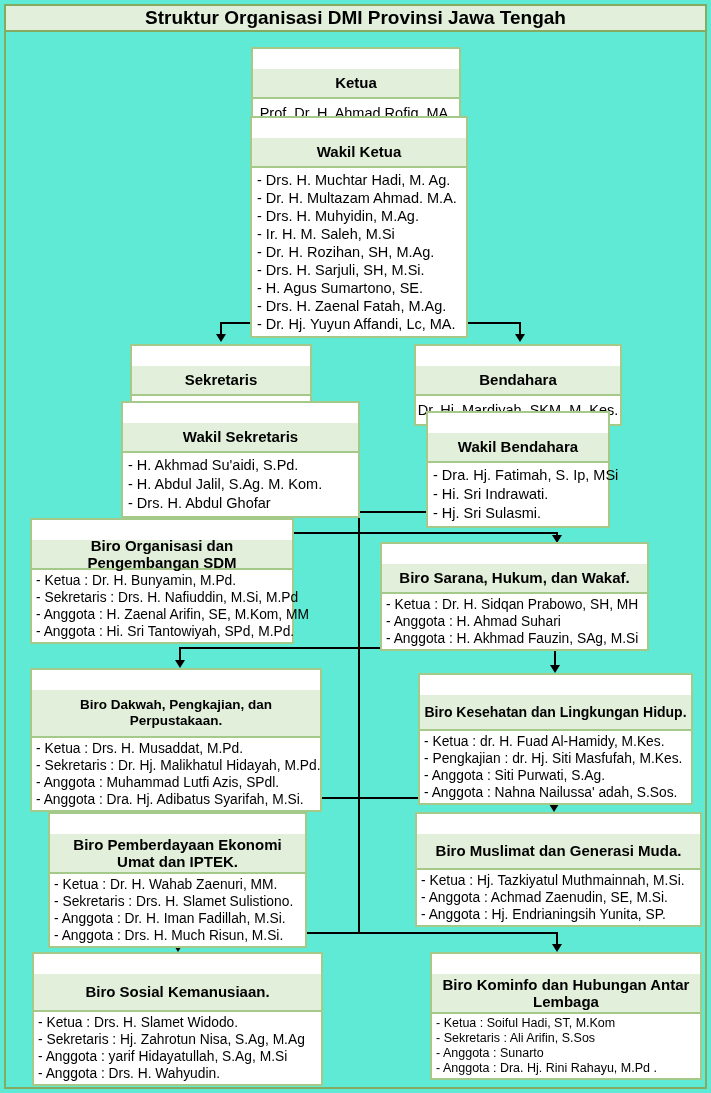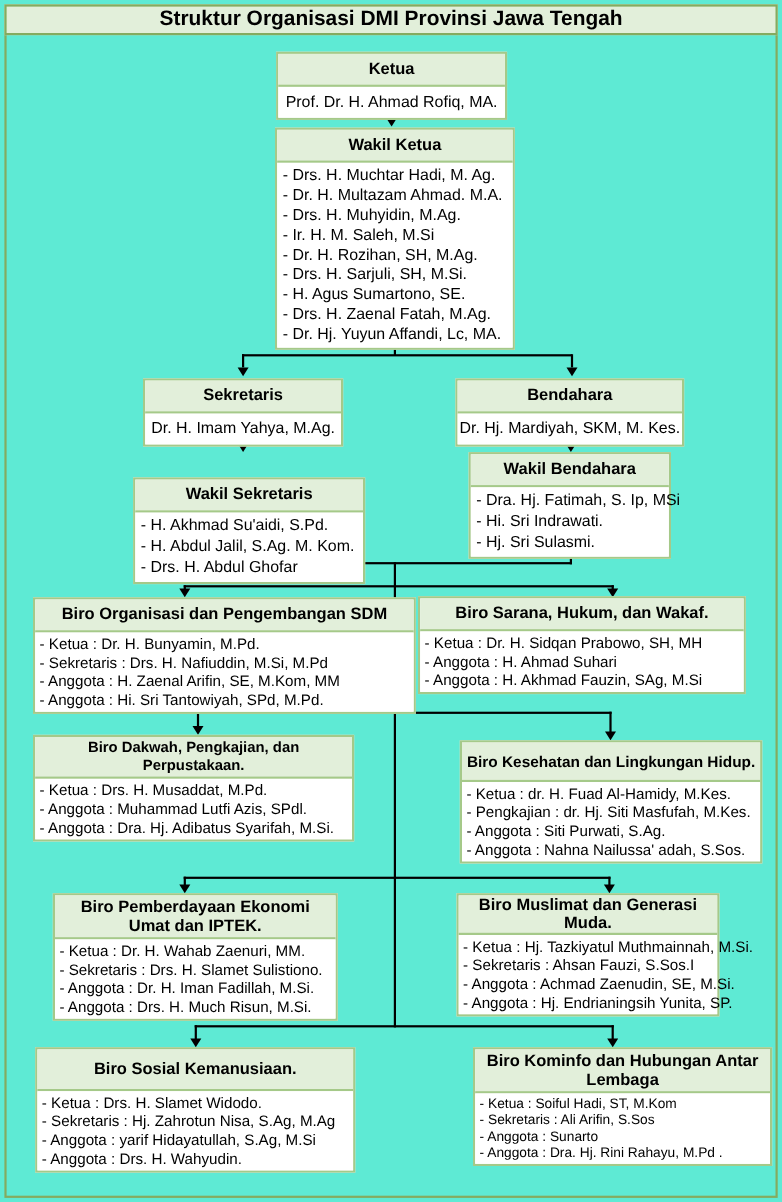--- a/index.html
+++ b/index.html
@@ -6,21 +6,21 @@
   #screen{position:relative;width:711px;height:1093px;background:#5eead4;overflow:hidden;
           font-family:Liberation Sans, sans-serif;color:#000;}
   .frame{position:absolute;left:4px;top:4px;width:703px;height:1085px;
          border:2px solid #84ab60;box-sizing:border-box;}
   .titlebar{position:absolute;left:4px;top:4px;width:703px;height:28px;background:#e2efda;
             border:2px solid #84ab60;box-sizing:border-box;display:flex;align-items:center;
             justify-content:center;font-weight:bold;font-size:19px;}
   .node{position:absolute;border:2px solid #a5c989;background:#fff;box-sizing:border-box;}
   .node-header{background:#e2efda;border-bottom:2px solid #a5c989;display:flex;align-items:center;
                justify-content:center;text-align:center;font-weight:bold;font-size:15px;
-               padding:14px 3px;box-sizing:border-box;line-height:1.15;}
+               padding:14px 3px;box-sizing:border-box;line-height:1.15;margin-top:20px;}
   .node-body{background:#fff;}
   .center-name{display:flex;align-items:center;justify-content:center;font-size:14.5px;
                height:28px;white-space:nowrap;}
   .list{padding:3px 5px;font-size:14.5px;line-height:18px;}
   .list .li{white-space:nowrap;}
   .biro .list{font-size:13.8px;line-height:17px;padding:2px 4px;}
   .small-list .list{font-size:12.5px;line-height:15px;}
   .vl{position:absolute;width:2px;background:#000;}
   .hl{position:absolute;height:2px;background:#000;}
   .ah{position:absolute;width:0;height:0;border-left:5px solid transparent;
@@ -103,61 +103,62 @@
         <div class="li">- Drs. H. Zaenal Fatah, M.Ag.</div>
         <div class="li">- Dr. Hj. Yuyun Affandi, Lc, MA.</div>
       </div>
   </div>
 
   <div class="node" style="left:414px;top:344px;width:208px">
     <div class="node-header" style="height:23px">Bendahara</div>
     <div class="node-body center-name">Dr. Hj. Mardiyah, SKM, M. Kes.</div>
   </div>
 
-  <div class="node" style="left:121px;top:434px;width:211px">
+  <div class="node" style="left:121px;top:401px;width:239px">
     <div class="node-header" style="height:21px">Wakil Sekretaris</div>
     <div class="node-body list" style="line-height:19px">
         <div class="li">- H. Akhmad Su'aidi, S.Pd.</div>
         <div class="li">- H. Abdul Jalil, S.Ag. M. Kom.</div>
         <div class="li">- Drs. H. Abdul Ghofar</div>
       </div>
   </div>
 
   <div class="node" style="left:426px;top:411px;width:184px">
     <div class="node-header" style="height:21px">Wakil Bendahara</div>
     <div class="node-body list" style="line-height:19px">
         <div class="li">- Dra. Hj. Fatimah, S. Ip, MSi</div>
         <div class="li">- Hi. Sri Indrawati.</div>
         <div class="li">- Hj. Sri Sulasmi.</div>
       </div>
   </div>
 
-  <div class="node biro" style="left:30px;top:543px;width:348px">
+  <div class="node biro" style="left:30px;top:518px;width:264px">
     <div class="node-header" style="height:24px">Biro Organisasi dan Pengembangan SDM</div>
     <div class="node-body list">
         <div class="li">- Ketua : Dr. H. Bunyamin, M.Pd.</div>
         <div class="li">- Sekretaris : Drs. H. Nafiuddin, M.Si, M.Pd</div>
         <div class="li">- Anggota : H. Zaenal Arifin, SE, M.Kom, MM</div>
         <div class="li">- Anggota : Hi. Sri Tantowiyah, SPd, M.Pd.</div>
       </div>
   </div>
 
-  <div class="node biro" style="left:380px;top:542px;width:298px">
+  <div class="node biro" style="left:380px;top:542px;width:269px">
     <div class="node-header" style="height:26px">Biro Sarana, Hukum, dan Wakaf.</div>
     <div class="node-body list">
         <div class="li">- Ketua :  Dr. H. Sidqan Prabowo, SH, MH</div>
         <div class="li">- Anggota : H. Ahmad Suhari</div>
         <div class="li">- Anggota : H. Akhmad Fauzin, SAg, M.Si</div>
       </div>
   </div>
 
   <div class="node biro fs135" style="left:30px;top:668px;width:292px">
-    <div class="node-header" style="height:38px">Biro Dakwah, Pengkajian, dan Perpustakaan.</div>
+    <div class="node-header" style="height:48px">Biro Dakwah, Pengkajian, dan Perpustakaan.</div>
     <div class="node-body list">
         <div class="li">- Ketua : Drs. H. Musaddat, M.Pd.</div>
+        <div class="li">- Sekretaris : Dr. Hj. Malikhatul Hidayah, M.Pd.</div>
         <div class="li">- Anggota : Muhammad Lutfi Azis, SPdl.</div>
         <div class="li">- Anggota : Dra. Hj. Adibatus Syarifah, M.Si.</div>
       </div>
   </div>
 
   <div class="node biro fs14" style="left:418px;top:673px;width:275px">
     <div class="node-header" style="height:36px">Biro Kesehatan dan Lingkungan Hidup.</div>
     <div class="node-body list">
         <div class="li">- Ketua : dr. H. Fuad Al-Hamidy, M.Kes.</div>
         <div class="li">- Pengkajian : dr. Hj. Siti Masfufah, M.Kes.</div>
@@ -169,25 +170,24 @@
   <div class="node biro" style="left:48px;top:812px;width:259px">
     <div class="node-header" style="height:40px">Biro Pemberdayaan Ekonomi Umat dan IPTEK.</div>
     <div class="node-body list">
         <div class="li">- Ketua : Dr. H. Wahab Zaenuri, MM.</div>
         <div class="li">- Sekretaris : Drs. H. Slamet Sulistiono.</div>
         <div class="li">- Anggota : Dr. H. Iman Fadillah, M.Si.</div>
         <div class="li">- Anggota : Drs. H. Much Risun, M.Si.</div>
       </div>
   </div>
 
-  <div class="node biro" style="left:415px;top:812px;width:239px">
+  <div class="node biro" style="left:415px;top:812px;width:287px">
     <div class="node-header" style="height:36px">Biro Muslimat dan Generasi Muda.</div>
     <div class="node-body list">
         <div class="li">- Ketua : Hj. Tazkiyatul Muthmainnah, M.Si.</div>
-        <div class="li">- Sekretaris : Ahsan Fauzi, S.Sos.I</div>
         <div class="li">- Anggota : Achmad Zaenudin, SE, M.Si.</div>
         <div class="li">- Anggota : Hj. Endrianingsih Yunita, SP.</div>
       </div>
   </div>
 
   <div class="node biro" style="left:32px;top:952px;width:291px">
     <div class="node-header" style="height:38px">Biro Sosial Kemanusiaan.</div>
     <div class="node-body list">
         <div class="li">- Ketua : Drs. H. Slamet Widodo.</div>
         <div class="li">- Sekretaris : Hj. Zahrotun Nisa, S.Ag, M.Ag</div>

